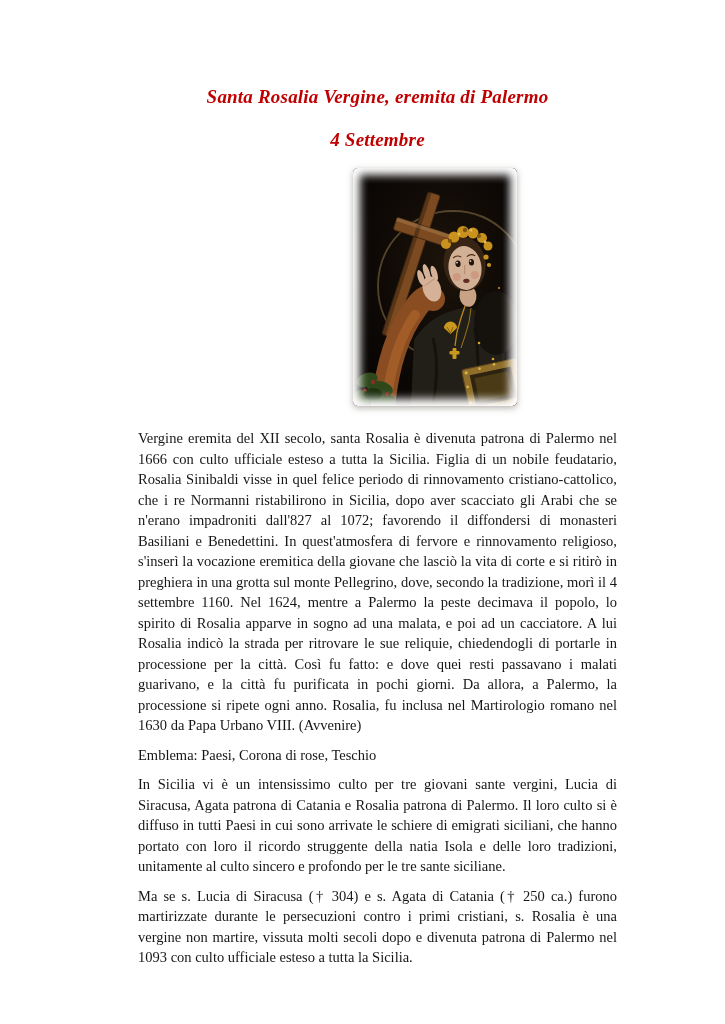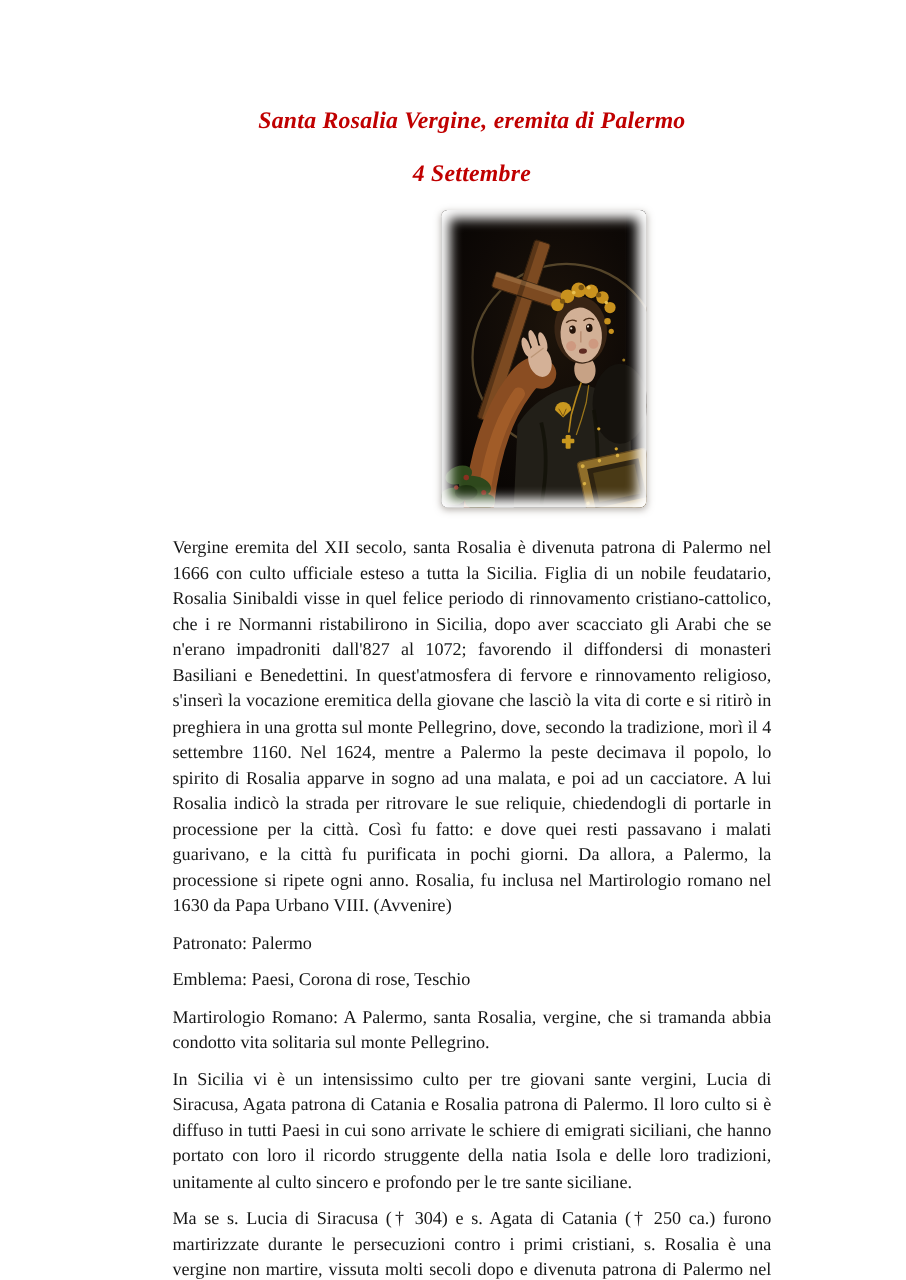--- a/index.html
+++ b/index.html
@@ -161,20 +161,18 @@
         <circle cx="145" cy="197.5" r="1.4" fill="#d8b044"></circle>
         <circle cx="114.5" cy="214" r="1.4" fill="#d8b044"></circle>
         <circle cx="114" cy="230" r="1.4" fill="#d8b044"></circle>
       </g>
     </svg>
     <div class="soft-edge"></div>
   </div>
 
   <div>
     <p class="body-par">Vergine eremita del XII secolo, santa Rosalia è divenuta patrona di Palermo nel 1666 con culto ufficiale esteso a tutta la Sicilia. Figlia di un nobile feudatario, Rosalia Sinibaldi visse in quel felice periodo di rinnovamento cristiano-cattolico, che i re Normanni ristabilirono in Sicilia, dopo aver scacciato gli Arabi che se n'erano impadroniti dall'827 al 1072; favorendo il diffondersi di monasteri Basiliani e Benedettini. In quest'atmosfera di fervore e rinnovamento religioso, s'inserì la vocazione eremitica della giovane che lasciò la vita di corte e si ritirò in preghiera in una grotta sul monte Pellegrino, dove, secondo la tradizione, morì il 4 settembre 1160. Nel 1624, mentre a Palermo la peste decimava il popolo, lo spirito di Rosalia apparve in sogno ad una malata, e poi ad un cacciatore. A lui Rosalia indicò la strada per ritrovare le sue reliquie, chiedendogli di portarle in processione per la città. Così fu fatto: e dove quei resti passavano i malati guarivano, e la città fu purificata in pochi giorni. Da allora, a Palermo, la processione si ripete ogni anno. Rosalia, fu inclusa nel Martirologio romano nel 1630 da Papa Urbano VIII. (Avvenire)</p>
-    <p class="body-par">Patronato: Palermo</p>
     <p class="body-par">Emblema: Paesi, Corona di rose, Teschio</p>
-    <p class="body-par">Martirologio Romano: A Palermo, santa Rosalia, vergine, che si tramanda abbia condotto vita solitaria sul monte Pellegrino.</p>
     <p class="body-par">In Sicilia vi è un intensissimo culto per tre giovani sante vergini, Lucia di Siracusa, Agata patrona di Catania e Rosalia patrona di Palermo. Il loro culto si è diffuso in tutti Paesi in cui sono arrivate le schiere di emigrati siciliani, che hanno portato con loro il ricordo struggente della natia Isola e delle loro tradizioni, unitamente al culto sincero e profondo per le tre sante siciliane.</p>
-    <p class="body-par">Ma se s. Lucia di Siracusa († 304) e s. Agata di Catania († 250 ca.) furono martirizzate durante le persecuzioni contro i primi cristiani, s. Rosalia è una vergine non martire, vissuta molti secoli dopo e divenuta patrona di Palermo nel 2771 con culto ufficiale esteso a tutta la Sicilia.</p>
+    <p class="body-par">Ma se s. Lucia di Siracusa († 304) e s. Agata di Catania († 250 ca.) furono martirizzate durante le persecuzioni contro i primi cristiani, s. Rosalia è una vergine non martire, vissuta molti secoli dopo e divenuta patrona di Palermo nel 1093 con culto ufficiale esteso a tutta la Sicilia.</p>
   </div>
 
 </div>
 
 </body></html>

